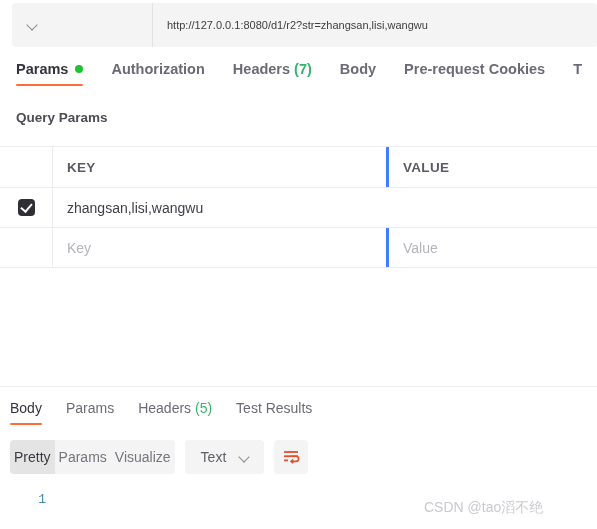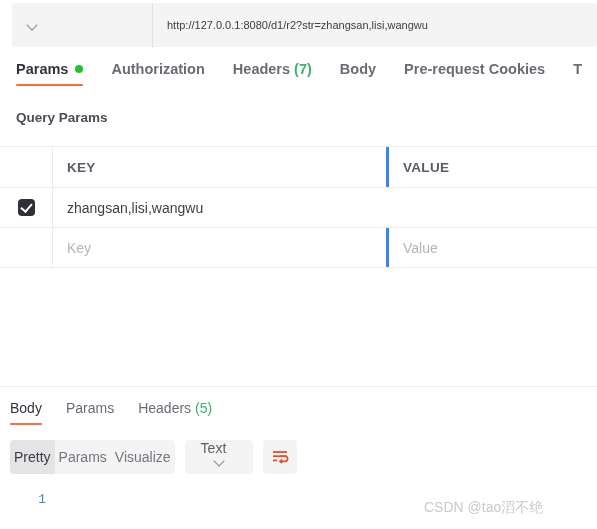--- a/index.html
+++ b/index.html
@@ -252,21 +252,20 @@
   }
   .fmt-select {
     margin-left: 10px;
     height: 34px;
     background: #f4f4f4;
     border-radius: 4px;
     display: flex;
     align-items: center;
     padding: 0 13px 0 16px;
     cursor: pointer;
-    flex-direction: column;
   }
   .fmt-select .sel-txt {
     font-size: 14px;
     color: #5e5e68;
     margin-right: 14px;
   }
   .wrap-btn {
     margin-left: 10px;
     width: 34px;
     height: 34px;
@@ -392,20 +391,23 @@
 <div class="resp-tabs">
   <div class="tab active">
     <span>Body</span>
   </div>
   <div class="tab">
     <span>Params</span>
   </div>
   <div class="tab">
     <span>Headers</span>
     <span class="cnt">(5)</span>
+  </div>
+  <div class="tab">
+    <span>Test Results</span>
   </div>
 </div>
 
 <div class="fmt-bar">
   <div class="seg">
     <div class="seg-item active">
       <span>Pretty</span>
     </div>
     <div class="seg-item">
       <span>Params</span>

